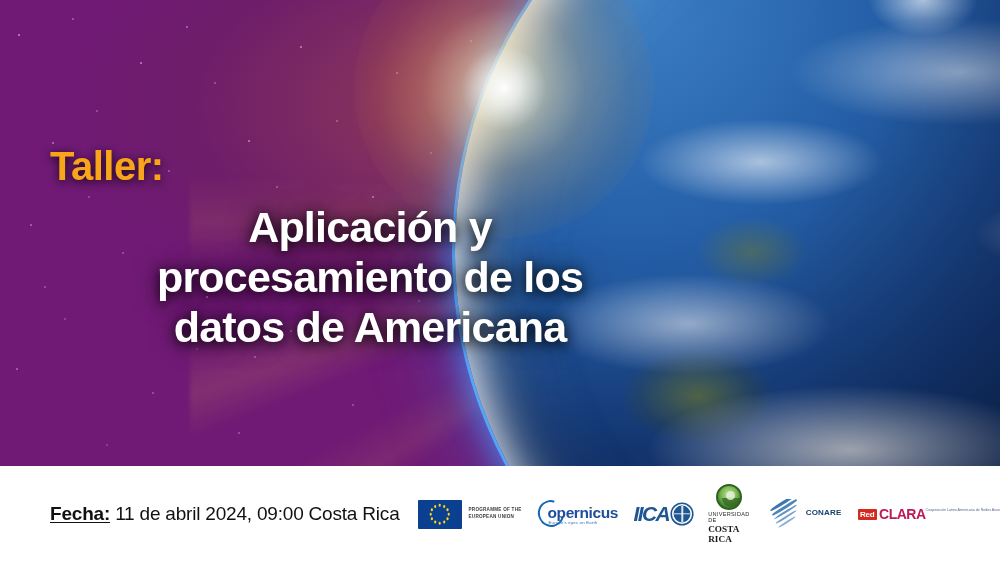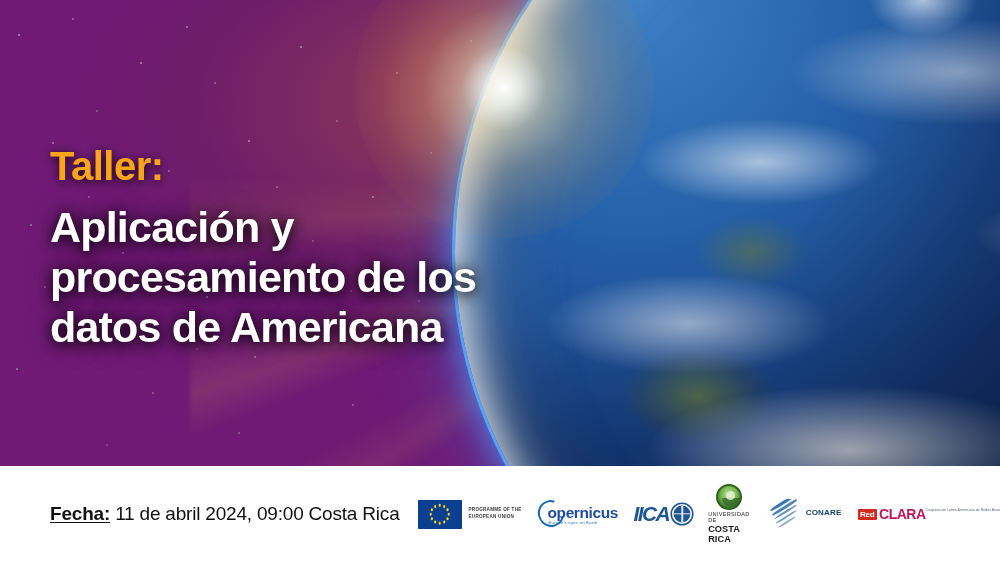--- a/index.html
+++ b/index.html
@@ -131,20 +131,21 @@
     font-weight:700; font-size:40px; letter-spacing:-0.5px;
     color:#F9A51A; line-height:1.04; margin-bottom:14px;
     text-shadow:0 2px 10px rgba(0,0,0,.85);
   }
   .title-line {
     font-family:"Liberation Sans", sans-serif;
     font-weight:700; font-size:43px; letter-spacing:-0.8px;
     color:#ffffff; line-height:1.17;
     text-shadow:0 2px 12px rgba(0,0,0,.9), 0 0 26px rgba(0,0,0,.6);
     white-space:nowrap;
+    text-align:center;
   }
 
   
   .footer {
     position:absolute; left:0; top:466px; width:1000px; height:96px;
     background:#ffffff; display:flex; align-items:center;
   }
   .footer-date {
     margin-left:50px;
     font-family:"Liberation Sans", sans-serif;
@@ -190,21 +191,21 @@
   
   .ucr { display:flex; flex-direction:column; align-items:center; gap:1px; }
   .ucr-seal { width:26px; height:26px; border-radius:50%;
     background:radial-gradient(circle at 50% 38%, #bfe3a2 0%, #7fba55 42%, #3f7d2c 74%, #2f6220 100%);
     border:2px solid #2f6220; position:relative; flex:none; }
   .ucr-seal::before { content:""; position:absolute; left:4px; top:12px; width:18px; height:9px;
     background:#2f6220; border-radius:0 0 9px 9px; opacity:.75; }
   .ucr-seal::after { content:""; position:absolute; left:8.5px; top:5px; width:9px; height:9px;
     border-radius:50%; background:#e8f3dd; opacity:.8; }
   .ucr-l1 { font-size:5.6px; color:#2b2b2b; letter-spacing:.3px; font-weight:400; }
-  .ucr-l2 { font-size:9.2px; color:#1a1a1a; letter-spacing:.1px; font-weight:700; font-family:Liberation Sans, sans-serif; }
+  .ucr-l2 { font-size:9.2px; color:#1a1a1a; letter-spacing:.1px; font-weight:700; font-family:Liberation Serif, serif; }
 
   
   .conare { display:flex; flex-direction:row; align-items:center; }
   .conare-mark { width:40px; height:30px; position:relative; overflow:hidden; }
   .conare-mark span { position:absolute; background:#2f6fae; border-radius:40%;
     transform:rotate(-32deg); transform-origin:center; }
   .conare-word { font-size:8px; font-weight:700; color:#17406e; letter-spacing:.2px;
     margin-top:-4px; position:relative; z-index:3; }
 
   

